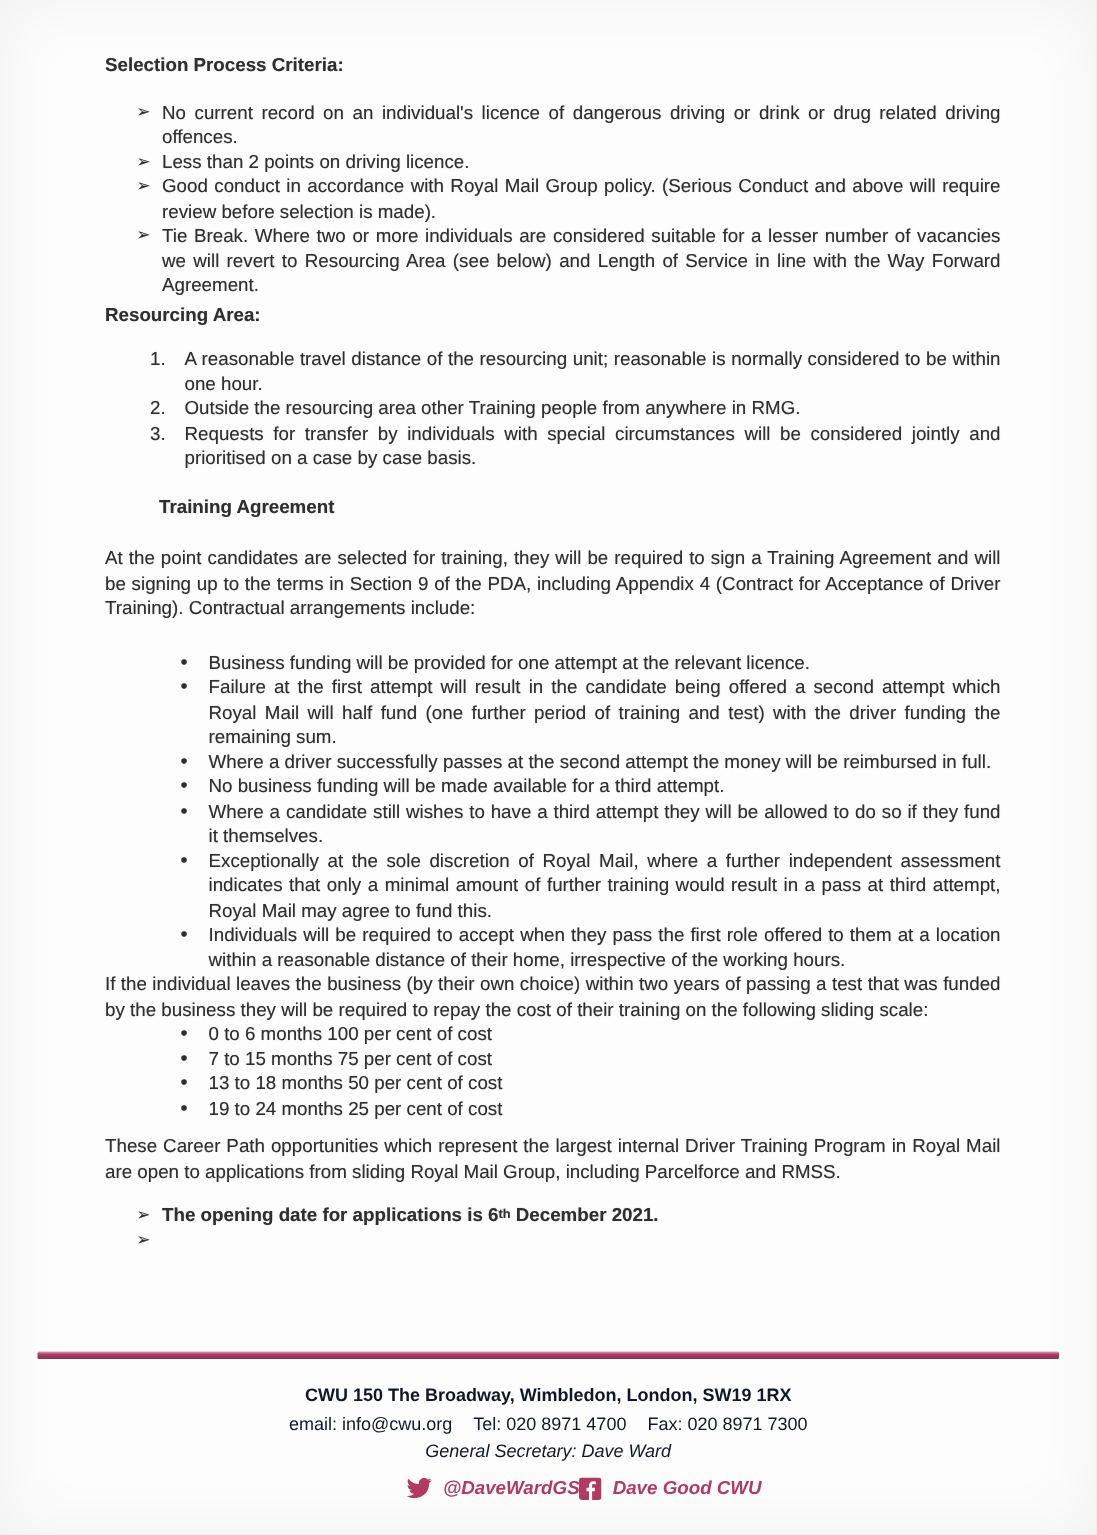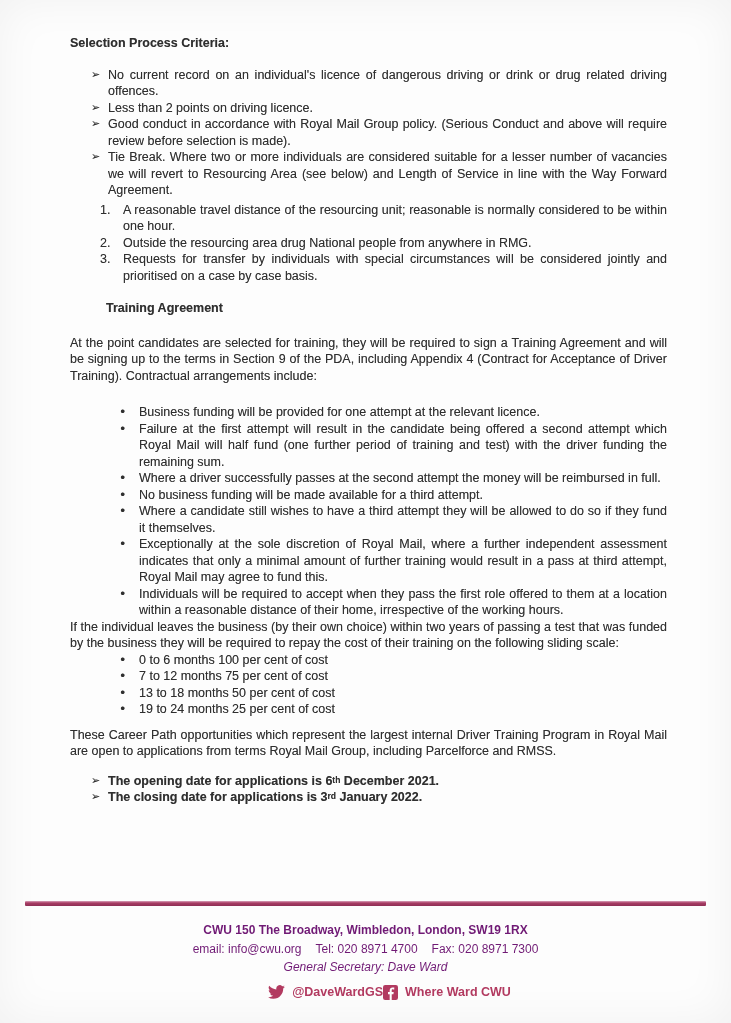--- a/index.html
+++ b/index.html
@@ -44,29 +44,29 @@
   .dot-li .marker { left: 49px; }
   .bold-li { font-weight: bold; }
   sup.ord { font-size: 8.5px; position: relative; top: -1px; vertical-align: top; }
 
   .footer { position: absolute; left: 0; right: 0; top: 901px; text-align: center; }
   .footer-rule {
     height: 5px; margin: 0 25px 15px 25px;
     background: linear-gradient(180deg, #d9a3bb 0%, var(--accent, #a83c64) 40%, #8e2f54 100%);
     border-radius: 1px;
   }
-  .f-line { font-size: 12px; line-height: 18.5px; color: #701a75; }
+  .f-line { font-size: 12px; line-height: 18.5px; color: #0f172a; }
   .f-bold { font-weight: bold; }
   .f-line .gap { display: inline-block; width: 14px; }
   .f-secretary { font-weight: normal; font-style: italic; }
   .social-row {
     margin-top: 8px;
     display: flex; justify-content: center; align-items: center; 
     color: var(--social, #b23a60);
-    font-size: 12.5px; font-weight: bold; padding-left: 48px;
+    font-size: 12.5px; font-style: italic; font-weight: bold; padding-left: 48px;
   }
   .social-item { display: inline-flex; align-items: center; gap: 7px; }
   .social-item svg { display: block; }
 </style>
 </head>
 <body>
 
 <div class="page">
   <div class="content">
 
@@ -84,29 +84,30 @@
       <div class="li arrow-li">
         <span class="marker">➢</span>
         <span>Good conduct in accordance with Royal Mail Group policy.  (Serious Conduct and above will require review before selection is made).</span>
       </div>
       <div class="li arrow-li">
         <span class="marker">➢</span>
         <span>Tie Break.  Where two or more individuals are considered suitable for a lesser number of vacancies we will revert to Resourcing Area (see below) and Length of Service in line with the Way Forward Agreement.</span>
       </div>
     </div>
 
+    <div class="h" id="h-resourcing">Resourcing Area:</div>
 
     <div id="resourcing-list">
       <div class="li num-li">
         <span class="marker">1.</span>
         <span>A reasonable travel distance of the resourcing unit; reasonable is normally considered to be within one hour.</span>
       </div>
       <div class="li num-li">
         <span class="marker">2.</span>
-        <span>Outside the resourcing area drug National people from anywhere in RMG.</span>
+        <span>Outside the resourcing area other Training people from anywhere in RMG.</span>
       </div>
       <div class="li num-li">
         <span class="marker">3.</span>
         <span>Requests for transfer by individuals with special circumstances will be considered jointly and prioritised on a case by case basis.</span>
       </div>
     </div>
 
     <div class="h" id="h-training">Training Agreement</div>
 
     <div id="training-intro">At the point candidates are selected for training, they will be required to sign a Training Agreement and will be signing up to the terms in Section 9 of the PDA, including Appendix 4 (Contract for Acceptance of Driver Training).  Contractual arrangements include:</div>
@@ -144,42 +145,41 @@
 
     <div id="repay-para">If the individual leaves the business (by their own choice) within two years of passing a test that was funded by the business they will be required to repay the cost of their training on the following sliding scale:</div>
 
     <div id="scale-list">
       <div class="li dot-li">
         <span class="marker">•</span>
         <span>0 to 6 months 100 per cent of cost</span>
       </div>
       <div class="li dot-li">
         <span class="marker">•</span>
-        <span>7 to 12 months 75 per cent of cost</span>
+        <span>7 to 15 months 75 per cent of cost</span>
       </div>
       <div class="li dot-li">
         <span class="marker">•</span>
         <span>13 to 18 months 50 per cent of cost</span>
       </div>
       <div class="li dot-li">
         <span class="marker">•</span>
         <span>19 to 24 months 25 per cent of cost</span>
       </div>
     </div>
 
-    <div id="career-para">These Career Path opportunities which represent the largest internal Driver Training Program in Royal Mail are open to applications from terms Royal Mail Group, including Parcelforce and RMSS.</div>
+    <div id="career-para">These Career Path opportunities which represent the largest internal Driver Training Program in Royal Mail are open to applications from sliding Royal Mail Group, including Parcelforce and RMSS.</div>
 
     <div id="dates-list">
       <div class="li arrow-li bold-li">
         <span class="marker">➢</span>
         <span><span>The opening date for applications is 6</span><sup class="ord">th</sup><span> December 2021.</span></span>
       </div>
       <div class="li arrow-li bold-li">
         <span class="marker">➢</span>
-        <span><span>The closing date for applications is 3</span><sup class="ord">rd</sup><span> January 2022.</span></span>
       </div>
     </div>
 
   </div>
 
   <div class="footer">
     <div class="footer-rule"></div>
     <div class="f-line f-bold">CWU 150 The Broadway, Wimbledon, London, SW19 1RX</div>
     <div class="f-line">
       <span>email: info@cwu.org</span><span class="gap"></span><span>Tel: 020 8971 4700</span><span class="gap"></span><span>Fax: 020 8971 7300</span>
@@ -190,17 +190,17 @@
         <svg width="17" height="14" viewBox="0 0 24 20">
           <path fill="#b23a60" d="M23.95 2.57a10 10 0 0 1-2.83.77A4.93 4.93 0 0 0 23.29.62c-.95.56-2.01.97-3.13 1.19A4.92 4.92 0 0 0 11.78 6.29 13.94 13.94 0 0 1 1.64 1.16a4.92 4.92 0 0 0 1.52 6.57 4.9 4.9 0 0 1-2.23-.61v.06a4.92 4.92 0 0 0 3.95 4.83 4.96 4.96 0 0 1-2.22.08 4.93 4.93 0 0 0 4.6 3.42A9.87 9.87 0 0 1 0 17.54a13.9 13.9 0 0 0 7.55 2.21c9.05 0 14-7.5 14-14v-.64a10 10 0 0 0 2.4-2.54z"></path>
         </svg>
         <span>@DaveWardGS</span>
       </span>
       <span class="social-item">
         <svg width="15" height="15" viewBox="0 0 24 24">
           <rect x="0" y="0" width="24" height="24" rx="3.5" fill="#b23a60"></rect>
           <path fill="#fdfdfd" d="M16.12 7.32H18V4.14A26 26 0 0 0 15.26 4c-2.72 0-4.58 1.66-4.58 4.7v2.3H8v3.62h2.68V24h3.3v-9.38h2.74l.41-3.62h-3.15V8.55c0-1.05.28-1.73 1.74-1.73z"></path>
         </svg>
-        <span>Where Ward CWU</span>
+        <span>Dave Good CWU</span>
       </span>
     </div>
   </div>
 </div>
 
 </body></html>

